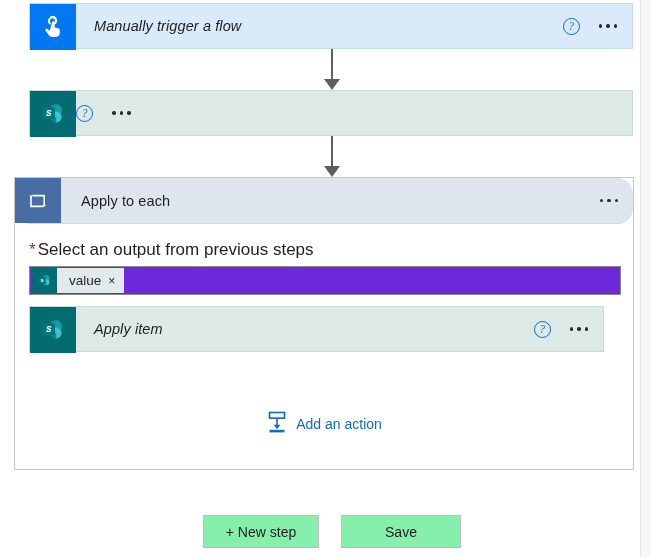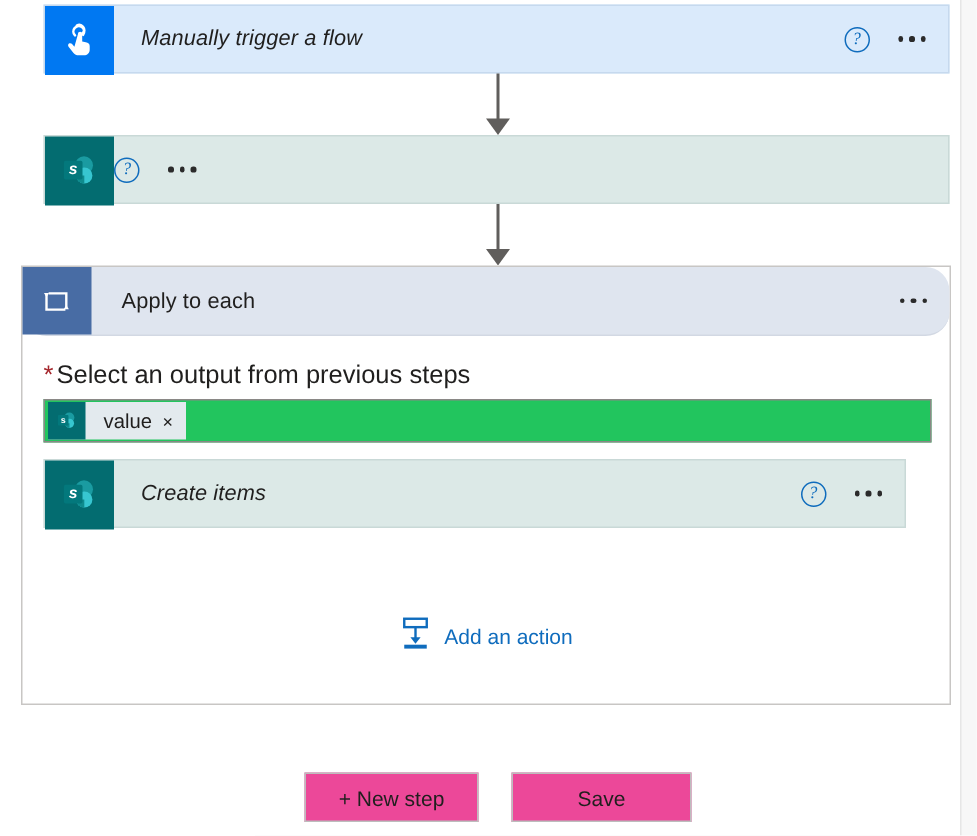--- a/index.html
+++ b/index.html
@@ -172,21 +172,21 @@
   .req-star {
     color: #a4262c;
     margin-right: 2px;
   }
 
   .token-input {
     box-sizing: border-box;
     width: 592px;
     height: 29px;
     border: 1px solid #8a8886;
-    background: #22c55e;
+    background: #6d28d9;
     display: flex;
     align-items: center;
     padding: 0;
   }
   .token {
     display: flex;
     align-items: center;
     height: 25px;
     margin-left: 2px;
     background: #e3eaee;
@@ -228,21 +228,21 @@
     color: #0f6cbd;
     font-size: 14px;
   }
 
   
   .btn {
     position: absolute;
     box-sizing: border-box;
     height: 33px;
     border: 1px solid #bdbdbd;
-    background: #ec4899;
+    background: #86efac;
     color: #201f1e;
     font-size: 14px;
     font-family: "Liberation Sans", sans-serif;
     cursor: pointer;
     padding: 0;
   }
   #btn-newstep { left: 203px; top: 515px; width: 116px; }
   #btn-save    { left: 341px; top: 515px; width: 120px; }
 
   
@@ -354,21 +354,21 @@
     <div class="card" id="card-createitem" style="position:absolute; left:14px; top:128px;">
       <div class="card-icon">
         <svg class="sp-logo" width="30" height="30" viewBox="0 0 30 30" aria-hidden="true">
           <circle cx="18.0" cy="11.2" r="6.0" fill="#1a9ba1"></circle>
           <circle cx="18.2" cy="18.0" r="5.4" fill="#37c6d0"></circle>
           <path d="M12.8 18.0a5.4 5.4 0 0 0 5.4 5.4v-5.4z" fill="#0f8b8d"></path>
           <rect x="4.6" y="8.2" width="12.4" height="12.4" rx="1.1" fill="#03787c"></rect>
           <text x="10.8" y="17.3" font-family="Liberation Sans, sans-serif" font-size="10.5" font-weight="bold" fill="#ffffff" text-anchor="middle">s</text>
         </svg>
       </div>
-      <div class="card-title">Create items</div>
+      <div class="card-title">Apply item</div>
       <div class="card-actions">
         <div class="help-icon">?</div>
         <div class="dots">
             <i></i>
             <i></i>
             <i></i>
           </div>
       </div>
     </div>
 

